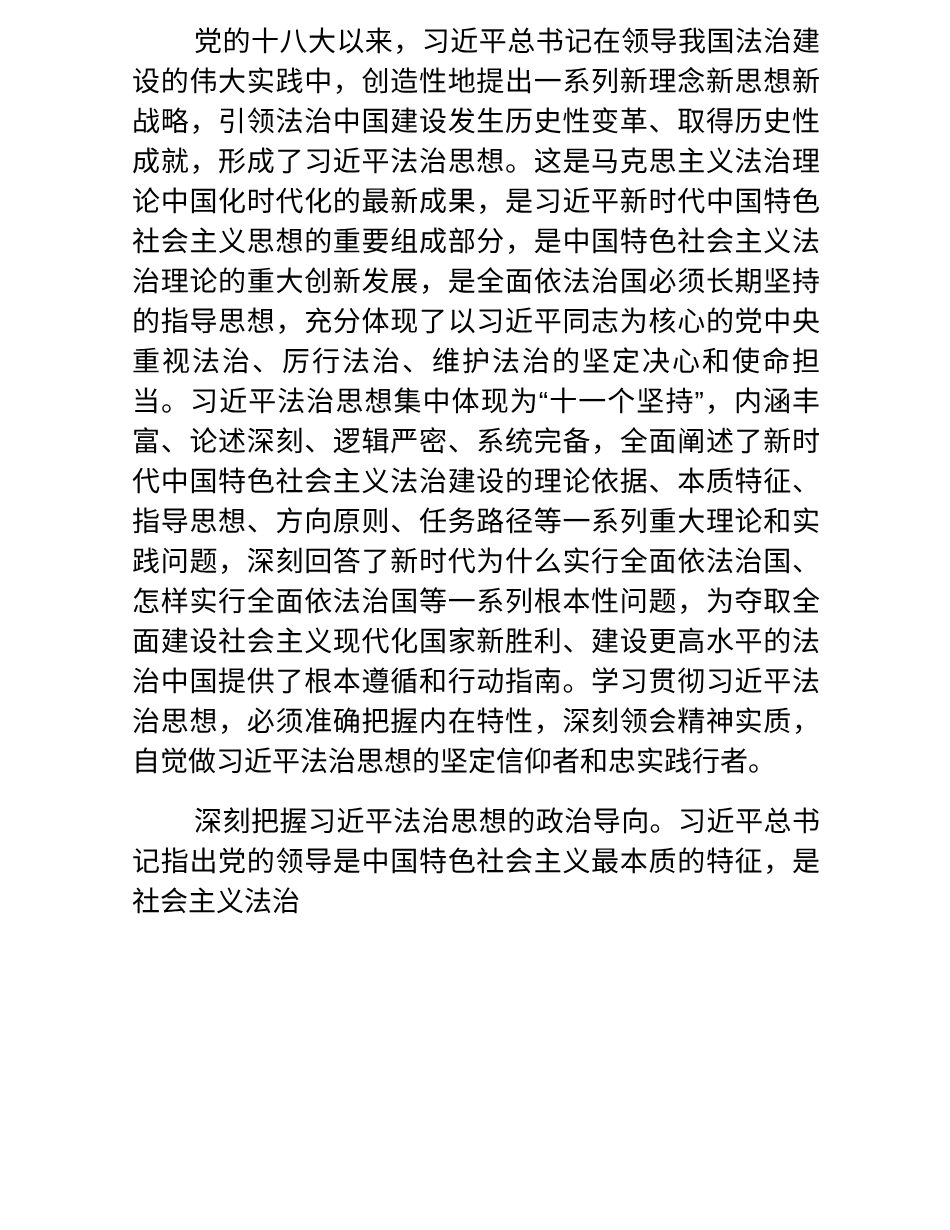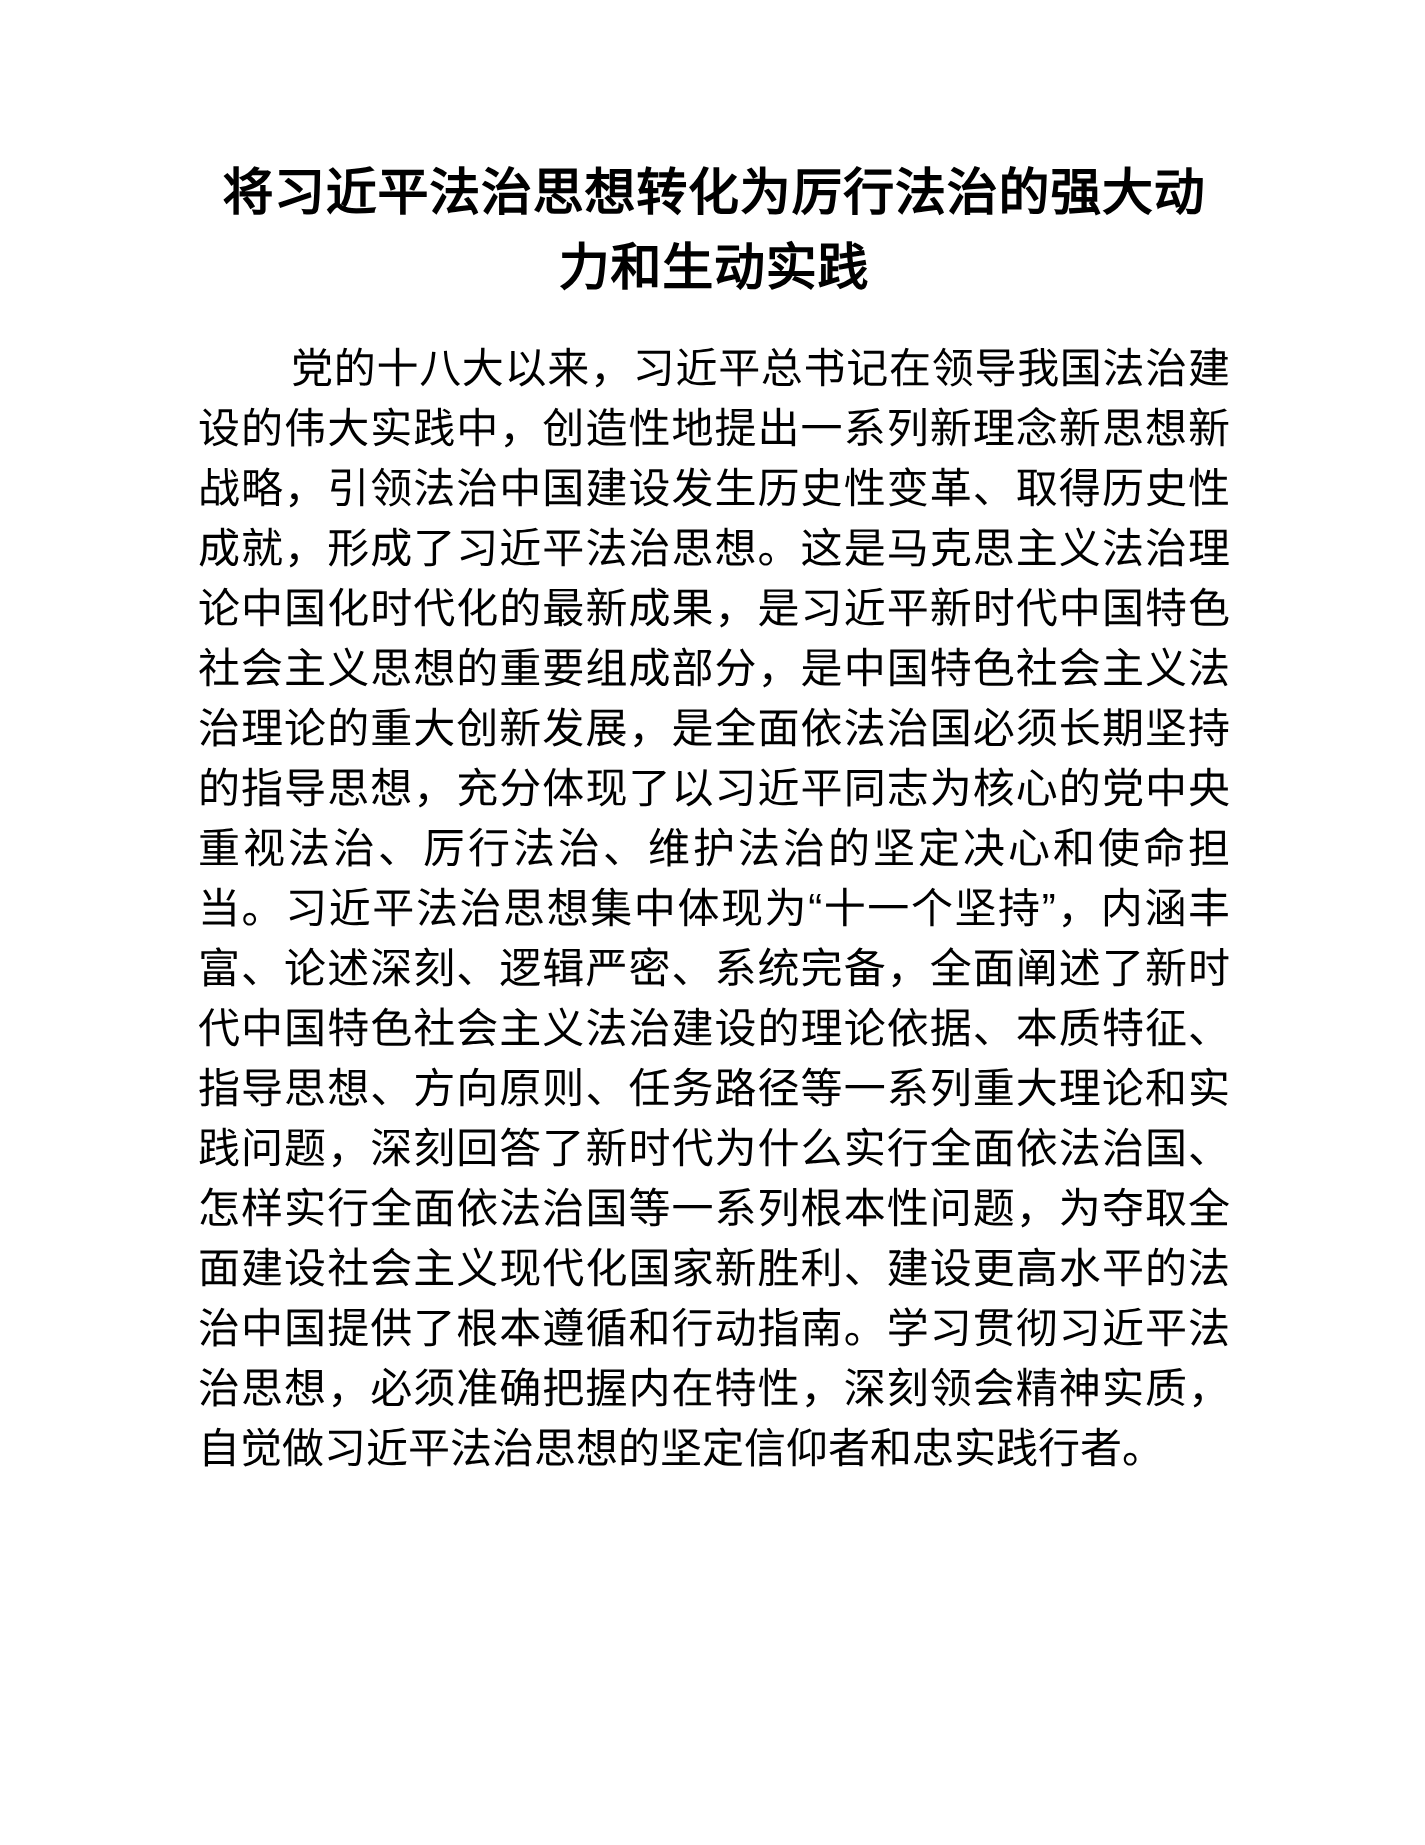--- a/index.html
+++ b/index.html
@@ -69,23 +69,23 @@
   p.para + p.para {
     margin-top: 20px;
   }
 </style>
 </head>
 <body>
 
 <div class="page">
   <div class="page-body">
 
-    <h1 class="doc-title">将习近平法治思想转化为厉行法治的强大动力和生动实践</h1>
 
     <div class="body-block">
 
       <p class="para">党的十八大以来，习近平总书记在领导我国法治建设的伟大实践中，创造性地提出一系列新理念新思想新战略，引领法治中国建设发生历史性变革、取得历史性成就，形成了习近平法治思想。这是马克思主义法治理论中国化时代化的最新成果，是习近平新时代中国特色社会主义思想的重要组成部分，是中国特色社会主义法治理论的重大创新发展，是全面依法治国必须长期坚持的指导思想，充分体现了以习近平同志为核心的党中央重视法治、厉行法治、维护法治的坚定决心和使命担当。习近平法治思想集中体现为“十一个坚持”，内涵丰富、论述深刻、逻辑严密、系统完备，全面阐述了新时代中国特色社会主义法治建设的理论依据、本质特征、指导思想、方向原则、任务路径等一系列重大理论和实践问题，深刻回答了新时代为什么实行全面依法治国、怎样实行全面依法治国等一系列根本性问题，为夺取全面建设社会主义现代化国家新胜利、建设更高水平的法治中国提供了根本遵循和行动指南。学习贯彻习近平法治思想，必须准确把握内在特性，深刻领会精神实质，自觉做习近平法治思想的坚定信仰者和忠实践行者。</p>
 
+      <p class="para">深刻把握习近平法治思想的政治导向。习近平总书记指出党的领导是中国特色社会主义最本质的特征，是社会主义法治</p>
 
     </div>
 
   </div>
 </div>
 
 </body></html>

